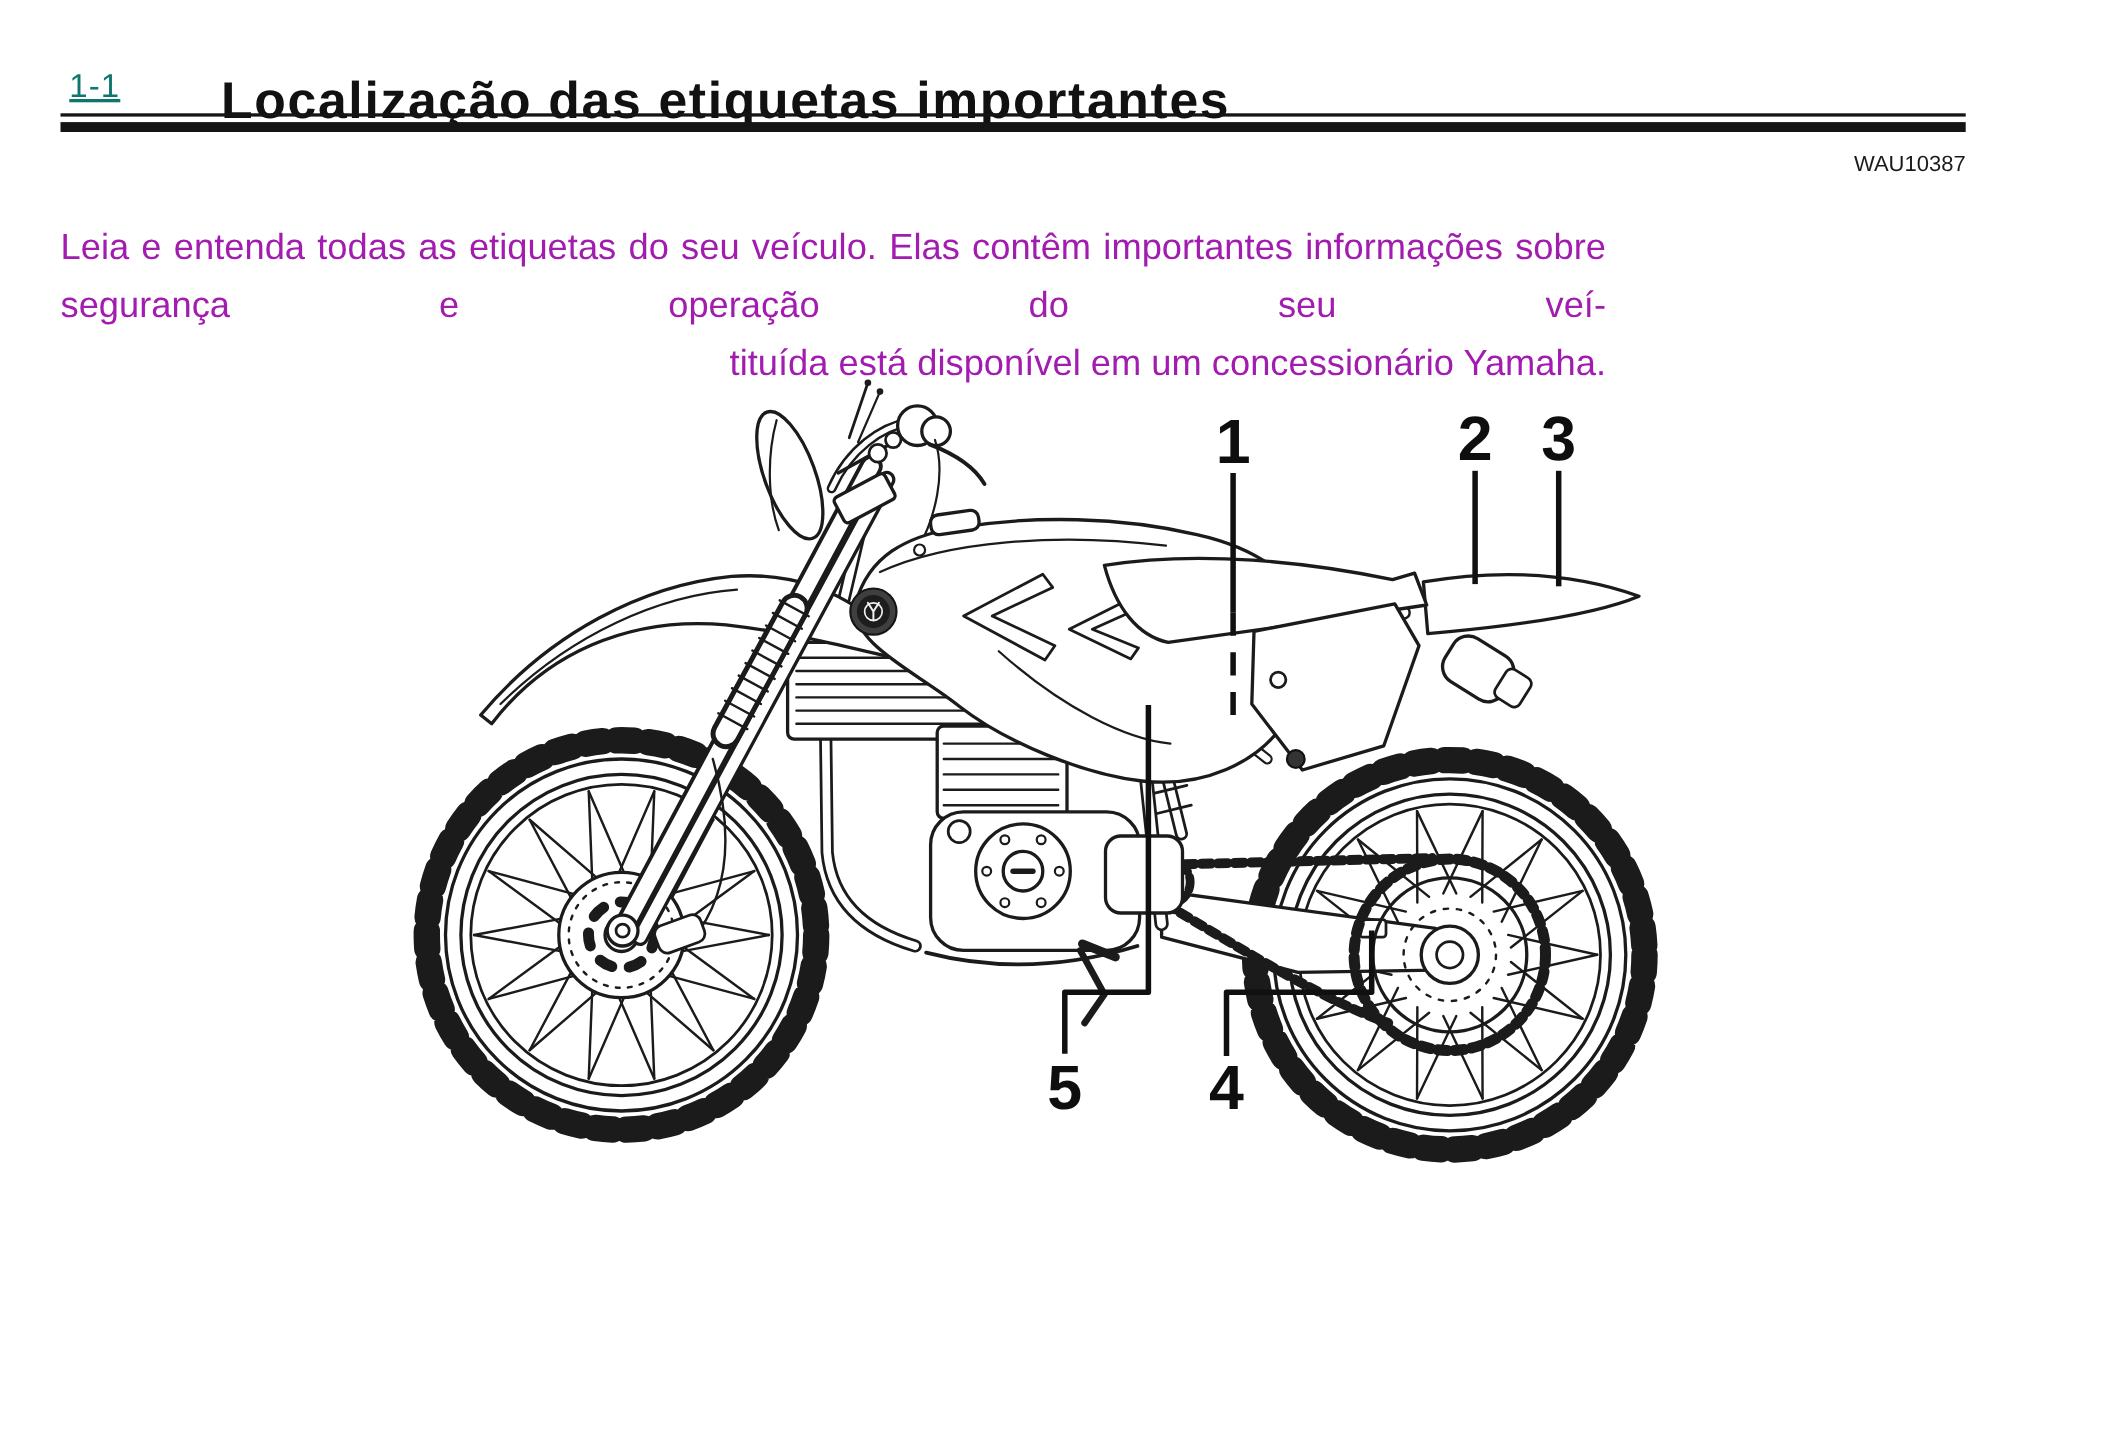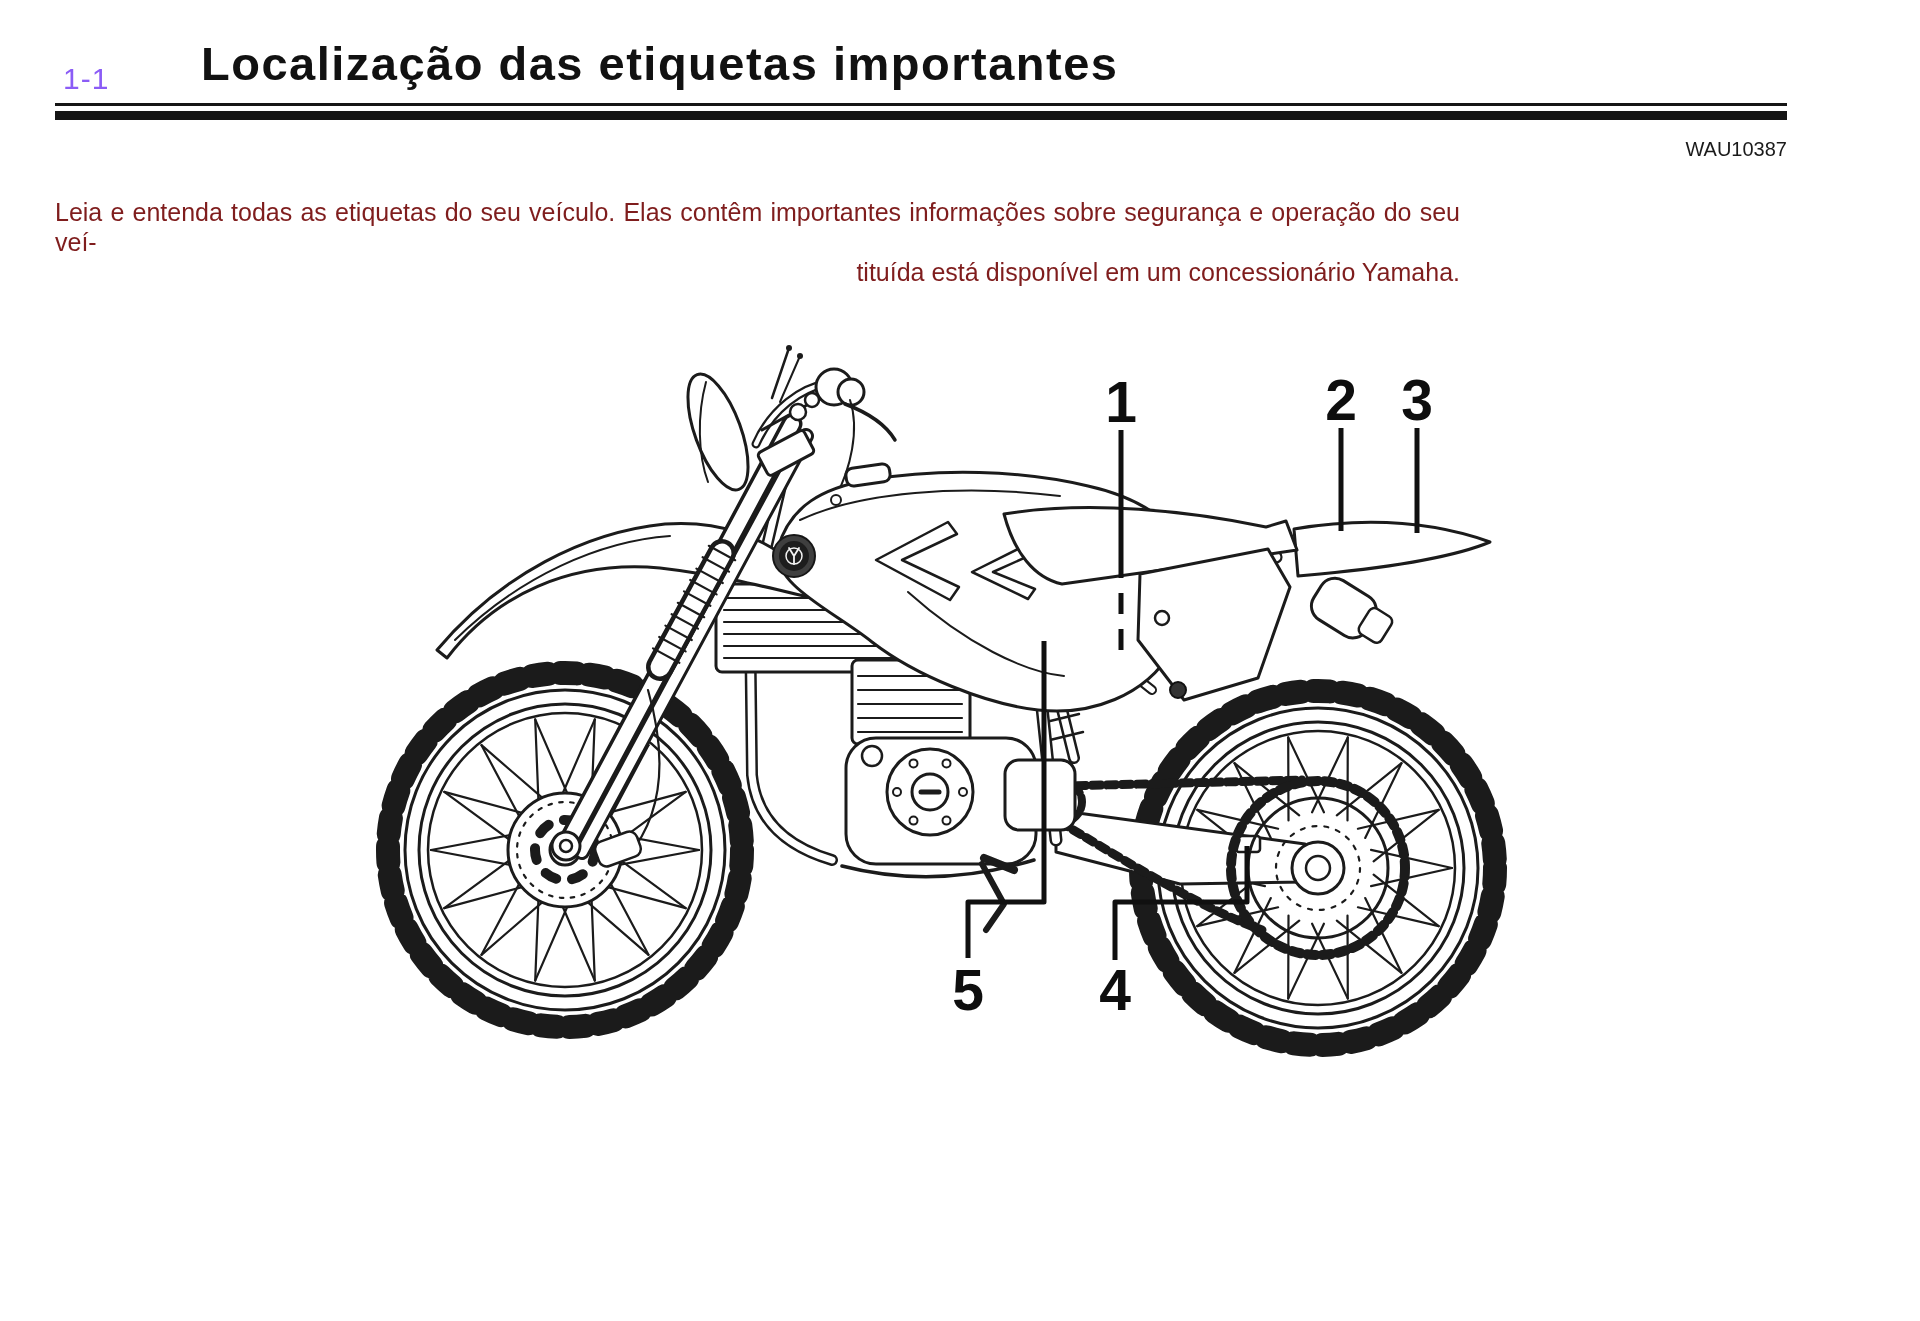--- a/index.html
+++ b/index.html
@@ -2,34 +2,34 @@
 <html><head>
 <meta charset="utf-8">
 <style>
   html,body{margin:0;padding:0;background:#e8e8e8;}
   .page{
     position:relative;width:1920px;height:1321px;background:#ffffff;
     font-family:"Liberation Sans", sans-serif;color:#161616;overflow:hidden;
   }
   .page-num{
     position:absolute;left:63px;top:64px;font-size:30px;line-height:1;
-    letter-spacing:1px;color:#8b5cf6;
+    letter-spacing:1px;color:#0f766e;text-decoration:underline;
   }
   .title{
-    position:absolute;left:201px;top:40px;margin:0;font-size:47px;line-height:1;
+    position:absolute;left:201px;top:67px;margin:0;font-size:47px;line-height:1;
     font-weight:700;letter-spacing:1.5px;color:#111;white-space:nowrap;
   }
   .rule-thin{position:absolute;left:55px;top:103px;width:1732px;height:3px;background:#151515;}
   .rule-thick{position:absolute;left:55px;top:111px;width:1732px;height:9px;background:#151515;}
   .ref-code{
     position:absolute;right:133px;top:137px;font-size:20px;line-height:1.2;color:#1a1a1a;
   }
   .para{
     position:absolute;left:55px;top:197px;width:1405px;
-    font-size:25px;line-height:30px;color:#7f1d1d;
+    font-size:33px;line-height:53px;color:#a21caf;
   }
   .para .jline{text-align:justify;text-align-last:justify;white-space:normal;}
   .para .lline{text-align:right;}
   .fig-svg{position:absolute;left:0;top:0;}
   .callout{
     position:absolute;transform:translate(-50%,-50%);
     font-size:57px;font-weight:700;color:#0e0e0e;line-height:1;
   }
   .wf{fill:#ffffff;}
   .dk1{fill:#3f3f3f;}

